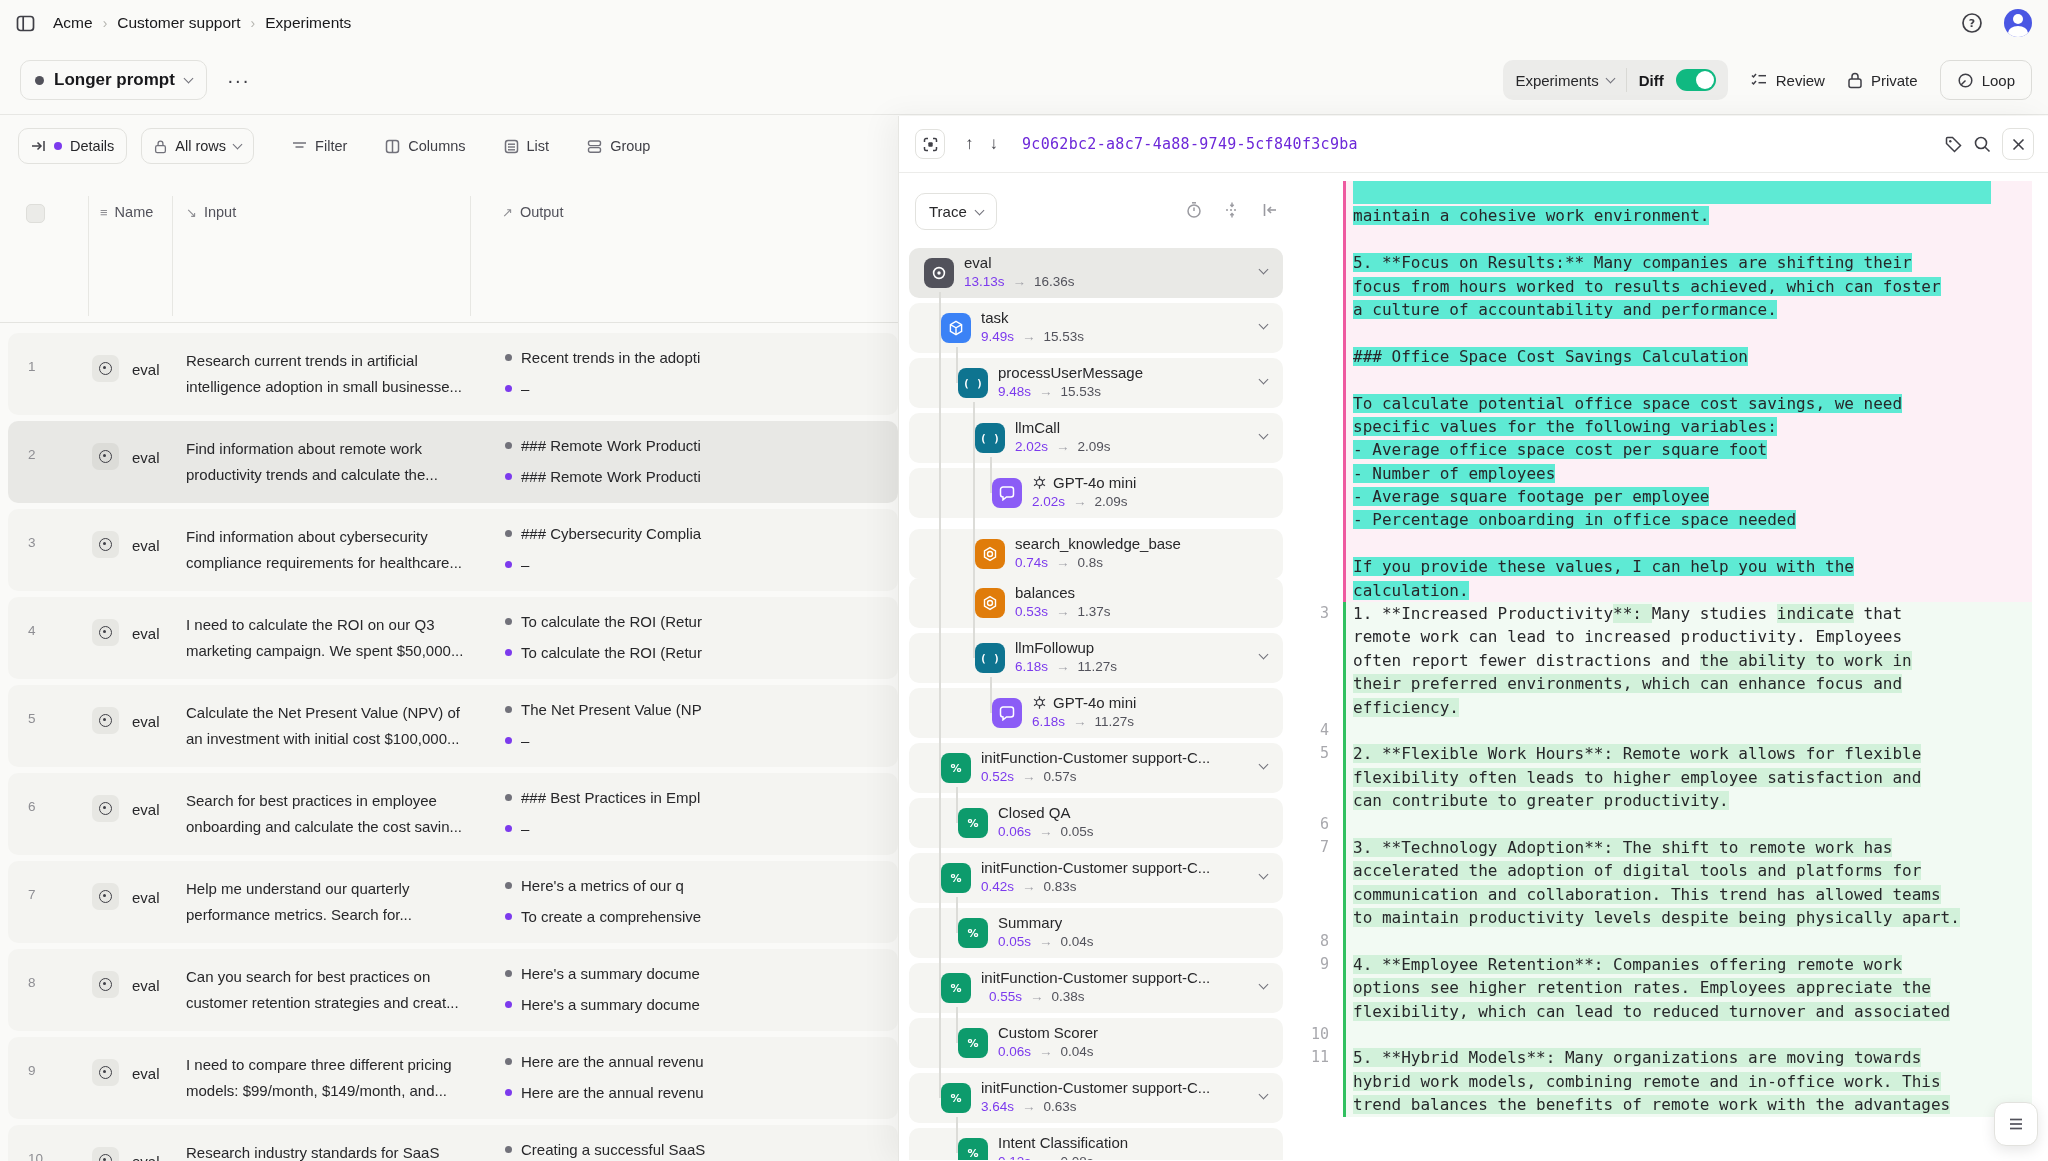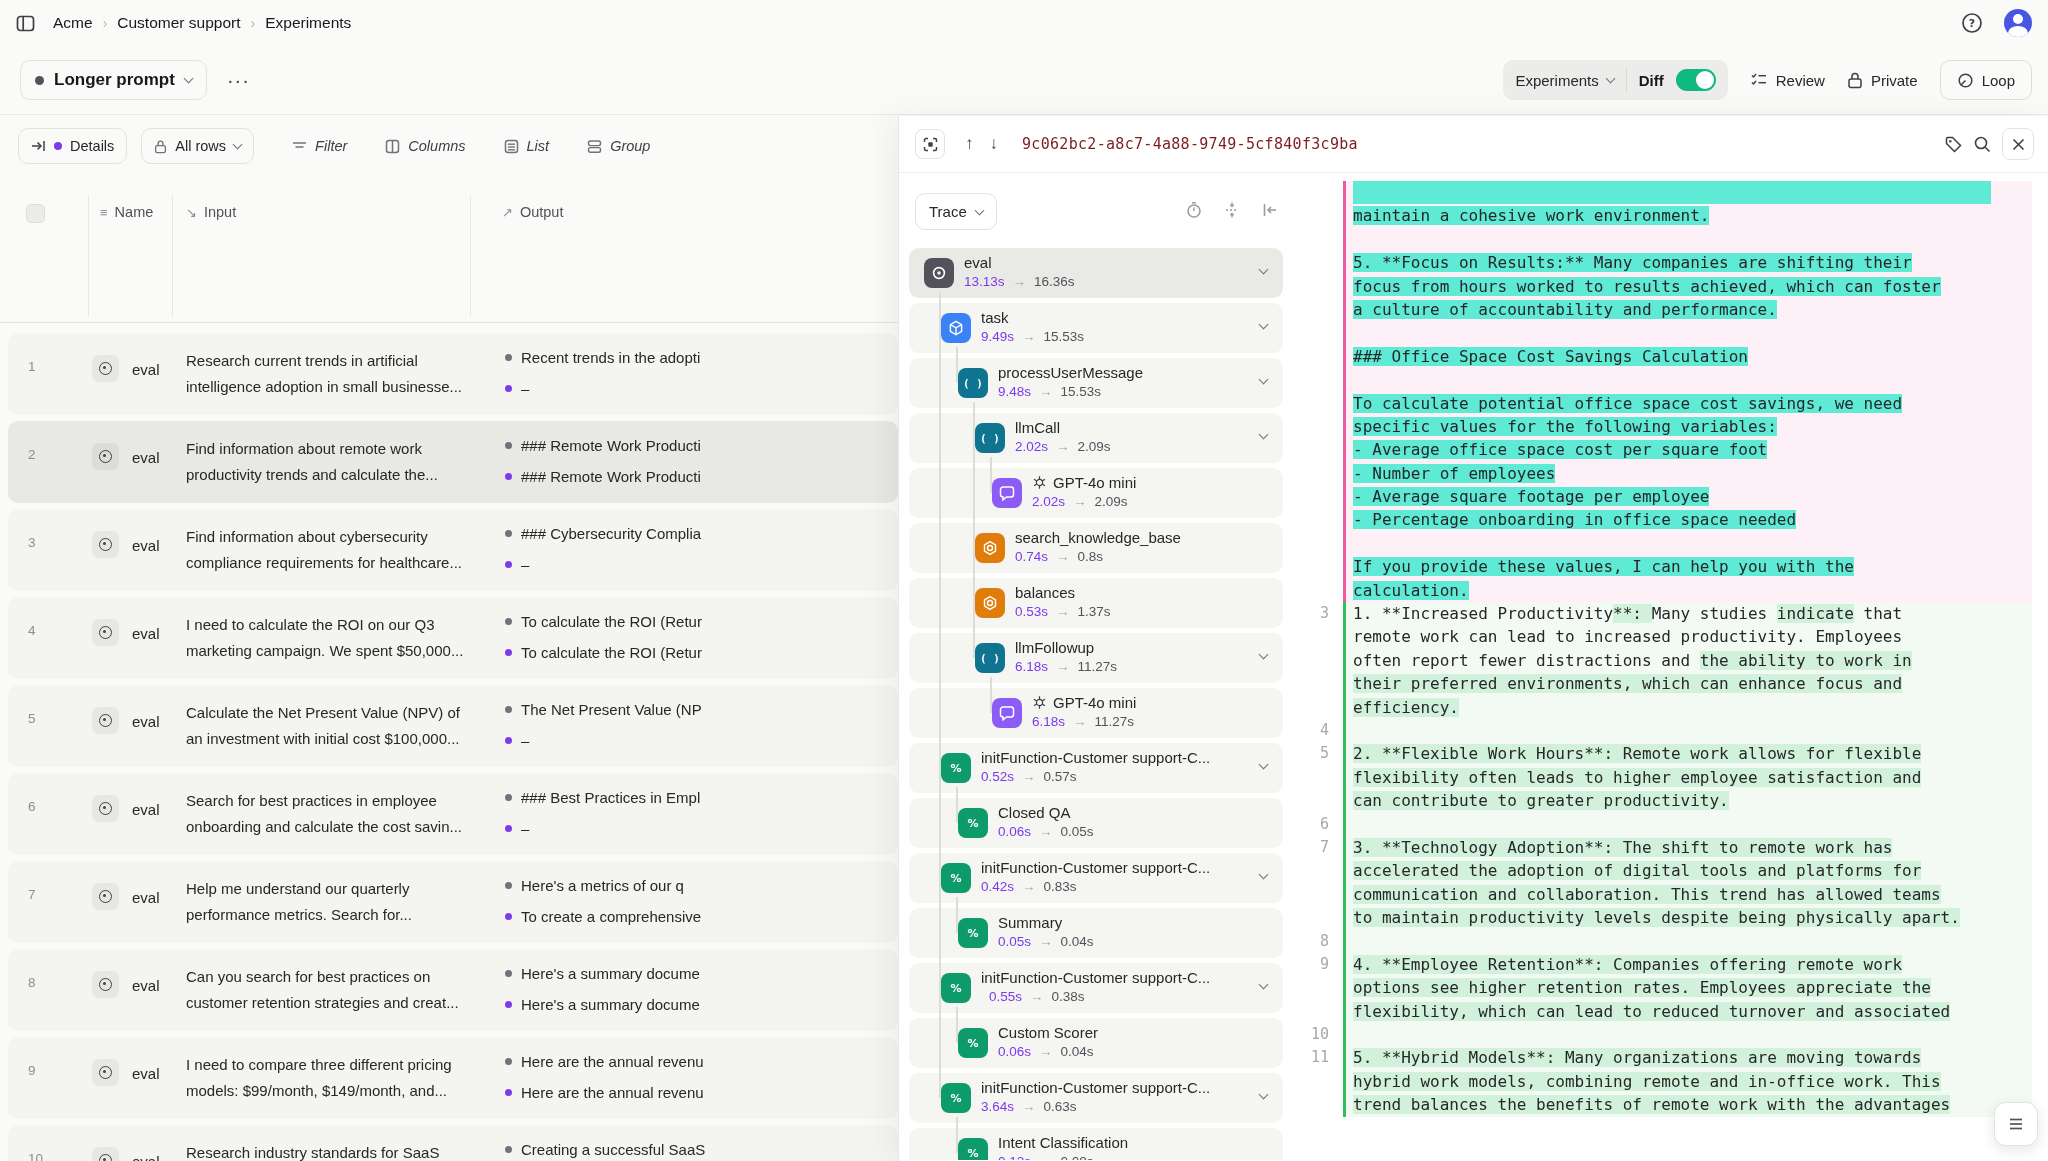--- a/index.html
+++ b/index.html
@@ -41,21 +41,21 @@
     border:1px solid #dcdcd8; border-radius:10px; height:40px; padding:0 16px; cursor:pointer; }
   .chev { width:7px; height:7px; border-right:1.6px solid #71717a; border-bottom:1.6px solid #71717a;
     transform:rotate(45deg); display:inline-block; margin-top:-3px; }
 
   
   .content { position:absolute; top:116px; left:0; right:0; bottom:0; }
   .toolbar { height:60px; display:flex; align-items:center; padding:0 18px; gap:14px; }
   .tb-pill { display:flex; align-items:center; gap:8px; height:36px; padding:0 12px;
     border:1px solid #e2e2de; border-radius:10px; background:none; font-size:14.5px; color:#27272a; cursor:pointer; }
   .tb-pill .pdot { width:8px; height:8px; border-radius:50%; background:#7c3aed; }
-  .tb-ghost { display:flex; align-items:center; gap:8px; border:none; background:none; font-size:14.5px; color:#3f3f46; cursor:pointer; margin-left:24px;font-style:italic; }
+  .tb-ghost { display:flex; align-items:center; gap:8px; border:none; background:none; font-size:14.5px; color:#3f3f46; cursor:pointer; margin-left:24px; }
 
   .thead { position:absolute; top:60px; left:0; width:898px; height:147px; border-bottom:1px solid #e4e4e0; }
   .colline { position:absolute; top:20px; height:120px; width:1px; background:#e7e7e3; }
   .hcheck { position:absolute; left:26px; top:28px; width:19px; height:19px; border-radius:5px; background:#ebebe8; border:1px solid #dededa; cursor:pointer; }
   .hlabel { position:absolute; top:28px; display:flex; align-items:center; gap:7px; font-size:14.5px; color:#52525b; cursor:pointer; }
   .hicon { color:#8e8e93; font-size:13px; }
 
   .rows { position:absolute; top:217px; left:0; width:898px; bottom:0; overflow:hidden; }
   .trow { position:absolute; left:8px; width:890px; height:82px; background:#f4f4f1; border-radius:10px; cursor:pointer; }
   .trow.sel { background:#e8e8e5; }
@@ -70,21 +70,21 @@
   .oline { position:absolute; left:497px; display:flex; align-items:center; gap:9px; width:392px; overflow:hidden; white-space:nowrap; font-size:15px; color:#27272a; }
   .odot { flex:0 0 7px; width:7px; height:7px; border-radius:50%; }
   .odot.g { background:#71717a; } .odot.p { background:#7c3aed; }
 
   
   .panel { position:absolute; left:898px; top:116px; width:1150px; height:1045px; background:#fff;
     border-left:1px solid #e6e6e2; box-shadow:-10px 0 28px rgba(0,0,0,.05); }
   .phead { height:57px; display:flex; align-items:center; padding:0 14px 0 16px; border-bottom:1px solid #ececea; }
   .sqbtn { width:30px; height:30px; border:1px solid #e2e2de; border-radius:8px; background:none; display:flex; align-items:center; justify-content:center; cursor:pointer; }
   .arrbtn { border:none; background:none; font-size:17px; color:#3f3f46; cursor:pointer; padding:4px 8px; }
-  .traceid { font-size:15px; color:#7f1d1d; margin-left:16px; letter-spacing:.3px; }
+  .traceid { font-size:15px; color:#6d28d9; margin-left:16px; letter-spacing:.3px; }
   .ph-right { margin-left:auto; display:flex; align-items:center; gap:10px; }
   .xbtn { width:32px; height:32px; border:1px solid #e2e2de; border-radius:8px; background:none; cursor:pointer; display:flex; align-items:center; justify-content:center; }
 
   .pbody { position:relative; height:987px; }
   .tracebar { position:absolute; left:16px; top:20px; height:37px; padding:0 13px; display:flex; align-items:center; gap:9px;
     border:1px solid #e2e2de; border-radius:10px; background:none; font-size:15px; color:#27272a; cursor:pointer; }
   .treetools { position:absolute; left:286px; top:28px; display:flex; gap:20px; }
 
   .tree { position:absolute; left:10px; top:75px; width:376px; bottom:0; overflow:hidden; }
   .tnode { position:absolute; left:0; width:374px; height:50px; background:#f5f5f2; border-radius:10px; cursor:pointer; z-index:2; }
@@ -555,21 +555,21 @@
               </g>
             </svg>GPT-4o mini</span>
      <span class="tdur" style="left:123px">
        <span class="d1">2.02s</span>
             <span class="arr">→</span>
             <span class="d2">2.09s</span>
      </span>
         </div>
         <div class="tline" style="left: 64px; top: 154px; width: 1.5px; height: 146px;"></div>
         <div class="tline" style="left: 64px; top: 299px; width: 0px; height: 1.5px; border-bottom-left-radius: 4px;"></div>
-        <div class="tnode" style="top: 275px;">
+        <div class="tnode" style="top: 281px;">
           <span class="ticon" style="left:66px;background:#e07c0a">
             <svg width="16" height="16" viewBox="0 0 16 16">
               <path d="M8 1.6 13.5 4.8v6.4L8 14.4 2.5 11.2V4.8z" fill="none" stroke="#fff" stroke-width="1.4"></path>
               <circle cx="8" cy="8" r="2.5" fill="none" stroke="#fff" stroke-width="1.4"></circle>
             </svg>
           </span>
      <span class="ttitle" style="left:106px;max-width:254px">search_knowledge_base</span>
      <span class="tdur" style="left:106px">
        <span class="d1">0.74s</span>
             <span class="arr">→</span>

